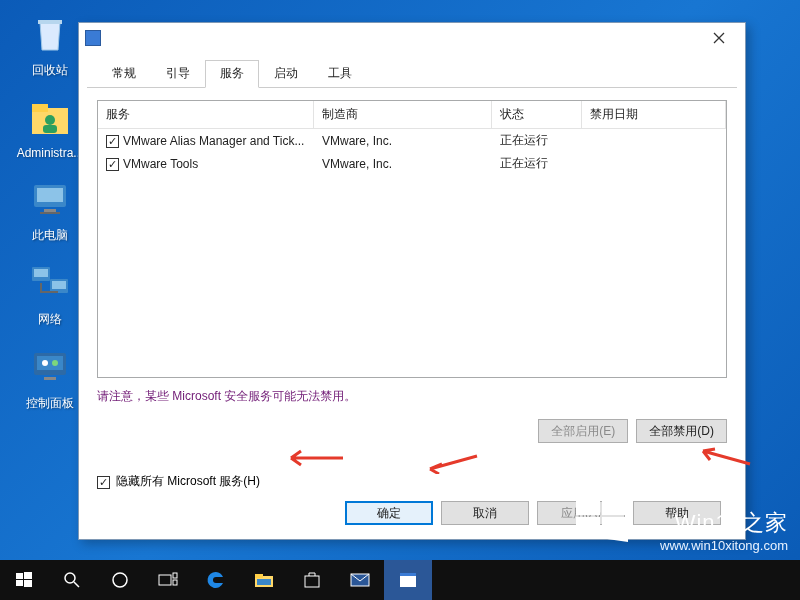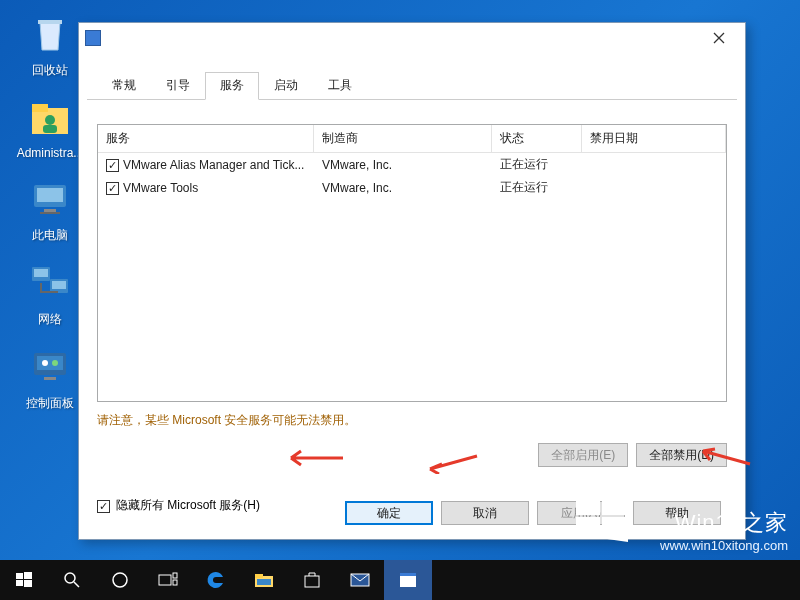--- a/index.html
+++ b/index.html
@@ -19,37 +19,37 @@
     
     .dialog {
       position: absolute; left: 78px; top: 22px; width: 668px; height: 518px;
       background: #fff; border: 1px solid #7e98b5;
       box-shadow: 4px 4px 10px rgba(0,0,0,.25);
     }
     .titlebar { height: 30px; display:flex; align-items:center; padding: 0 6px; }
     .titlebar .appico { width:16px; height:16px; margin-right:6px; background:#3a7bd5; border:1px solid #2a5a9e; }
     .titlebar .spacer { flex:1; }
     .titlebar .close { width:40px; height:28px; display:flex; align-items:center; justify-content:center; cursor:pointer; font-size:14px; color:#333; }
-    .tabs { display:flex; gap:0; padding: 6px 10px 0 10px; border-bottom:1px solid #ccc; margin:12px 8px; }
+    .tabs { display:flex; gap:0; padding: 6px 10px 0 10px; border-bottom:1px solid #ccc; margin:0 8px; }
     .tab { padding: 4px 14px 5px 14px; border:1px solid transparent; position:relative; top:1px; cursor:pointer; color:#222; }
     .tab.active { border:1px solid #ccc; border-bottom:1px solid #fff; background:#fff; }
     .content { padding: 12px 18px 10px 18px; }
     .listbox { border:1px solid #a8aaab; height: 278px; overflow:hidden; background:#fff; }
     .lh { display:flex; background:#fff; border-bottom:1px solid #e3e3e3; }
     .lh .col, .row .col { padding: 5px 8px; }
     .col.svc { width: 216px; }
     .col.mfr { width: 178px; }
     .col.status { width: 90px; }
     .col.date { flex:1; }
     .lh .col { border-right:1px solid #e3e3e3; color:#222; }
     .row { display:flex; align-items:center; }
     .row .col { padding: 3px 8px; display:flex; align-items:center; gap:4px; white-space:nowrap; overflow:hidden; color:#222; }
     .cbx { width:13px; height:13px; border:1px solid #333; display:inline-flex; align-items:center; justify-content:center; flex-shrink:0; margin-top:1px; }
     .cbx.checked::after { content:"✓"; font-size:11px; line-height:11px; color:#222; }
-    .note { margin-top: 10px; color:#a16207; }
+    .note { margin-top: 10px; color:#701a75; }
     .row-buttons { display:flex; justify-content:flex-end; gap:8px; margin-top:14px; }
     .hideline { display:flex; align-items:center; gap:6px; margin-top:30px; }
     button.win {
       min-width: 88px; height: 24px; padding: 0 12px;
       background:#e1e1e1; border:1px solid #adadad; color:#222; font-family:inherit; font-size:12px;
     }
     button.win.primary { border:2px solid #0078d7; background:#e5f1fb; padding:0 11px; height:24px; }
     button.win.disabled { color:#8a8a8a; }
     .dialog-buttons { position:absolute; right:24px; bottom:14px; display:flex; gap:8px; }
     

